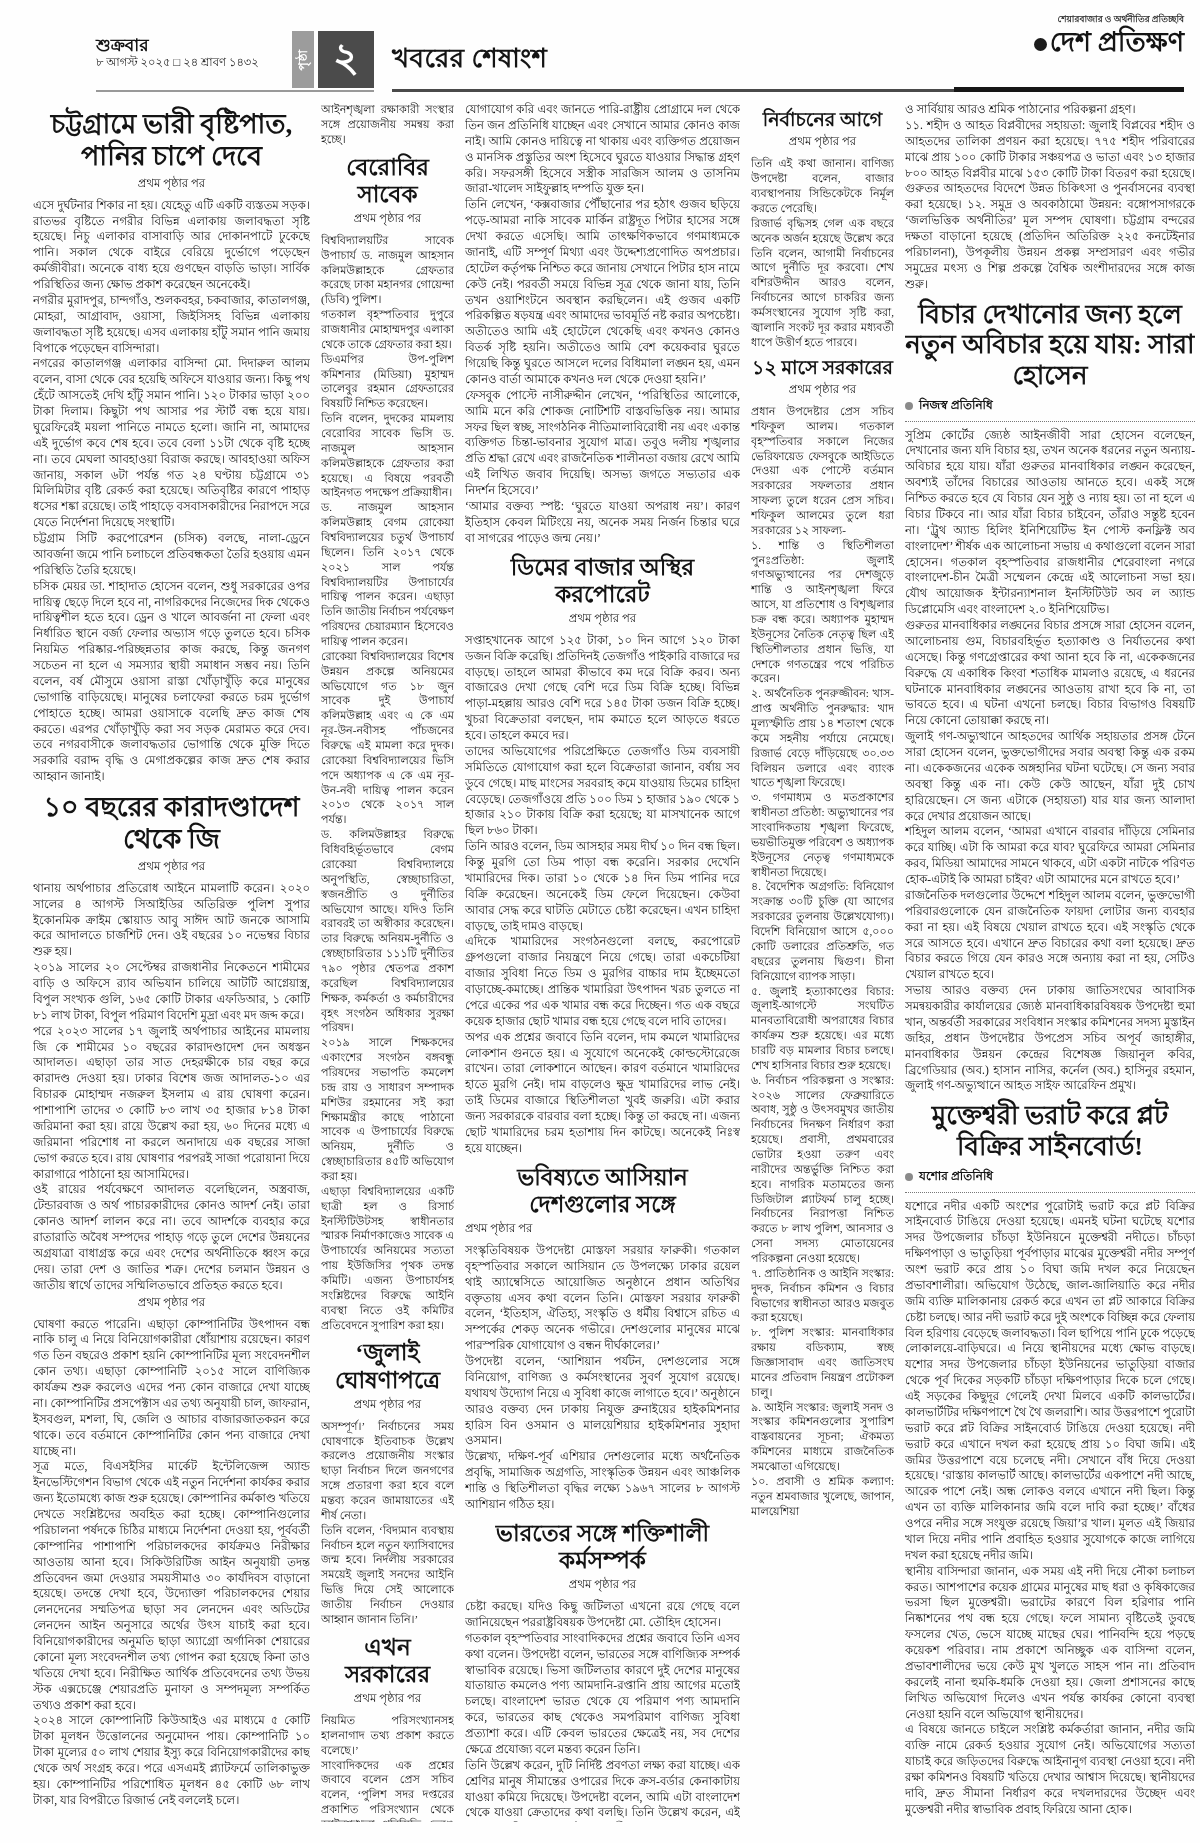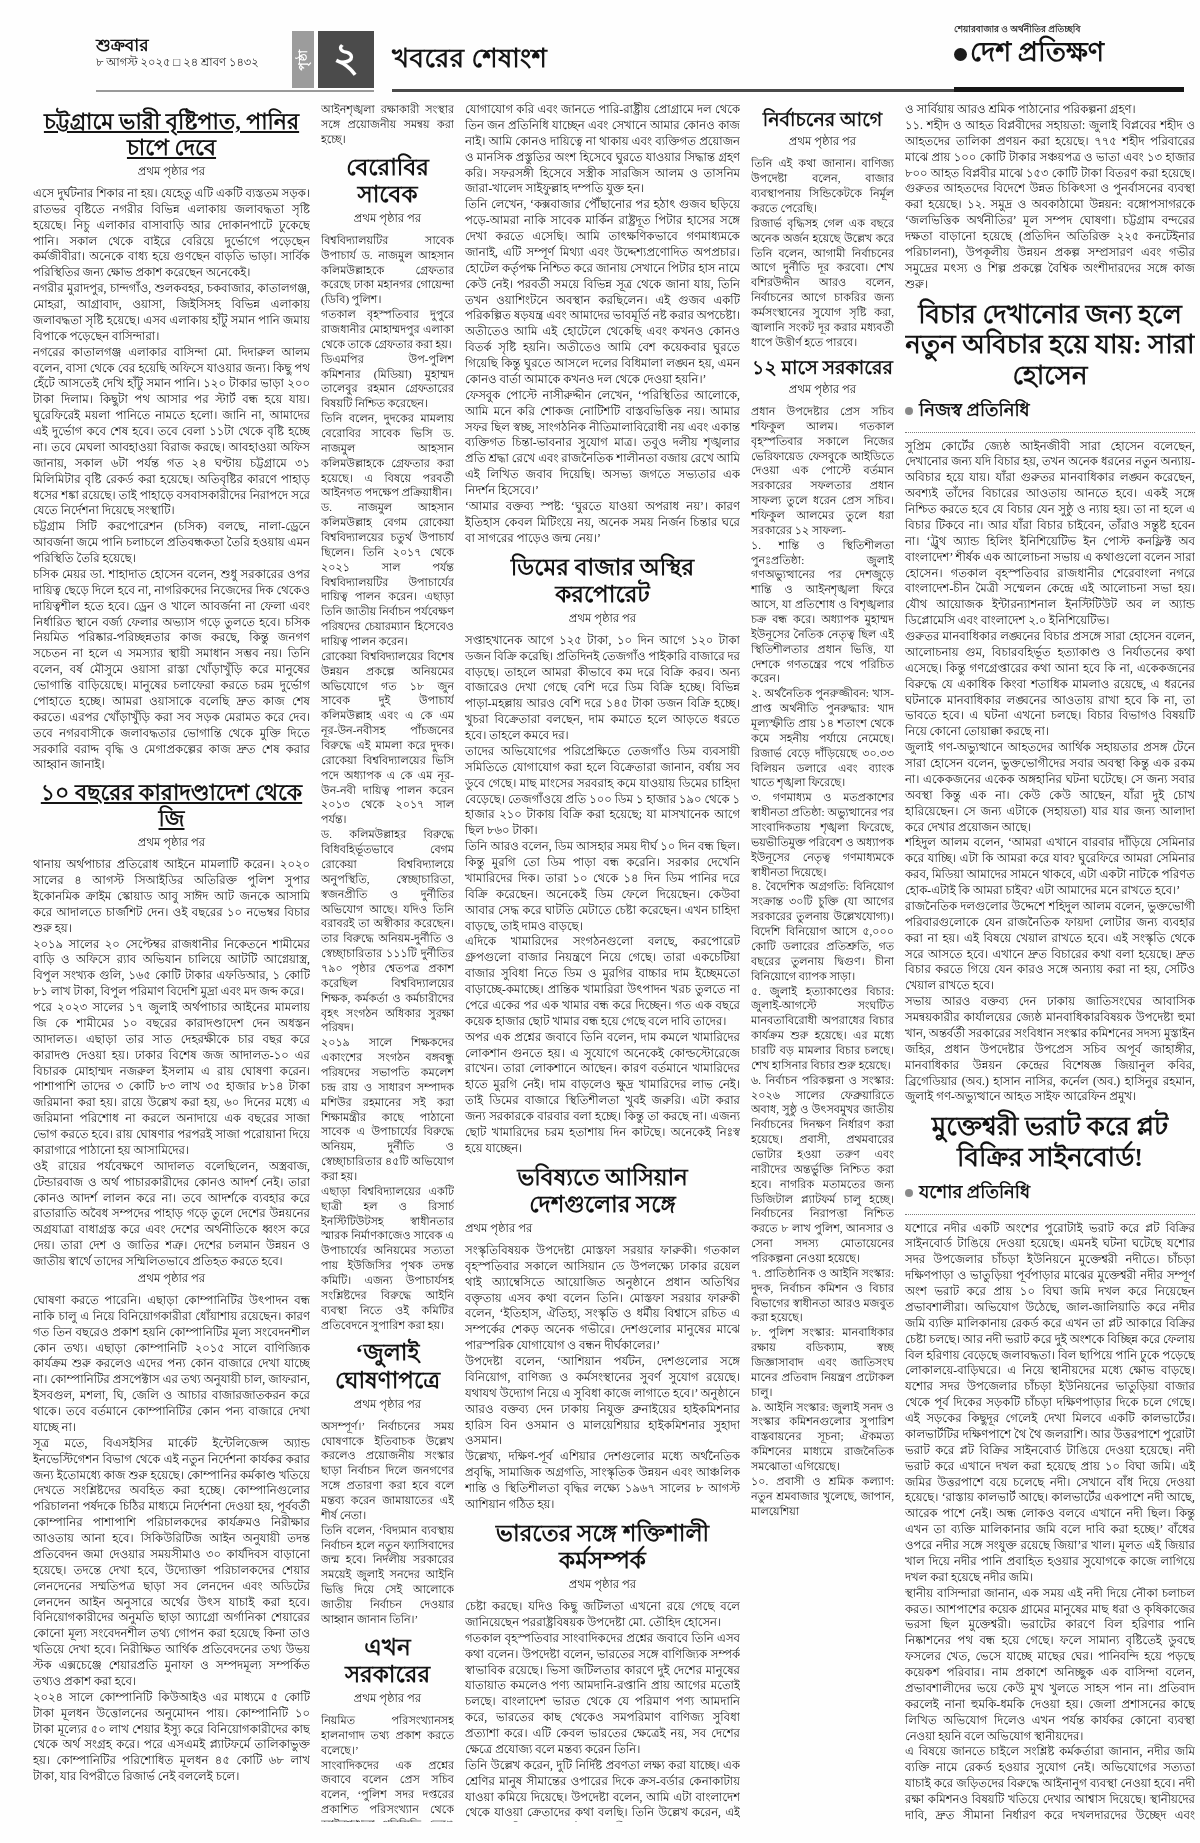--- a/index.html
+++ b/index.html
@@ -9,45 +9,45 @@
   header{position:absolute;top:0;left:0;width:1200px;height:96px;}
   .m-date{position:absolute;left:96px;top:36px;width:190px;text-align:left;line-height:1.2;}
   .weekday{font-weight:bold;font-size:17px;}
   .dateline{font-size:11.5px;color:#222;}
   .page-word{position:absolute;left:292px;top:31px;width:22px;height:57px;background:#9c9c9c;color:#fff;
              display:flex;align-items:center;justify-content:center;}
   .page-word span{writing-mode:vertical-rl;transform:rotate(180deg);font-size:12px;font-weight:bold;letter-spacing:1px;}
   .page-num{position:absolute;left:318px;top:31px;width:56px;height:57px;background:#4b4b4b;color:#fff;
             display:flex;align-items:center;justify-content:center;font-size:40px;font-weight:bold;}
   .section-title{position:absolute;left:392px;top:38px;font-size:26px;font-weight:bold;letter-spacing:.5px;}
-  .logo{position:absolute;right:16px;top:22px;width:230px;text-align:left;}
+  .logo{position:absolute;right:16px;top:12px;width:230px;text-align:right;}
   .tagline{font-size:9px;color:#333;font-weight:bold;margin-bottom:1px;}
   .logo-title{font-size:27px;font-weight:bold;line-height:1.05;white-space:nowrap;}
   .emblem{display:inline-block;width:13px;height:13px;border-radius:50%;background:#1c1c1c;margin-right:3px;vertical-align:middle;}
   .rule{position:absolute;background:#4a4a4a;}
   .rule-left{left:96px;top:90px;width:278px;height:2px;background:#999;}
   .rule-main{left:392px;top:89px;width:792px;height:3px;}
   .rule-logo{right:16px;top:87px;width:230px;height:5px;background:#161616;}
   
   .columns{position:absolute;top:102px;left:33px;display:flex;gap:11px;height:1720px;}
   .col{height:1720px;overflow:hidden;}
   .col-1{width:277px;}
   .col-2{width:133px;}
   .col-3{width:275px;}
   .col-4{width:143px;}
   .col-5{width:290px;}
   article{display:block;}
   .hl{font-weight:bold;text-align:center;line-height:1.18;margin:7px 0 2px;}
   .hl.xl{font-size:26px;}
   .hl.lg{font-size:23px;}
-  .hl.md{font-size:22px;text-decoration:underline;}
+  .hl.md{font-size:27px;}
   .hl.sm{font-size:19px;}
   .subhead{font-size:11.5px;font-weight:normal;text-align:center;margin:0 0 4px;}
   .subhead.left{text-align:left;}
-  .byline{font-size:18px;font-weight:bold;display:flex;align-items:center;gap:6px;
+  .byline{font-size:12px;font-weight:bold;display:flex;align-items:center;gap:6px;
           border-bottom:1px dotted #777;padding:2px 0 5px;margin:2px 0 6px;}
   .byline .dot{width:8px;height:8px;border-radius:50%;background:#8a8a8a;flex:0 0 auto;}
   .col p{font-size:11.6px;line-height:1.37;text-align:justify;margin:0;word-break:break-word;}
   .col-2 p,.col-4 p{font-size:11.1px;line-height:1.34;}
 </style>
 </head>
 <body>
 
 <div class="sheet">
   <header>

